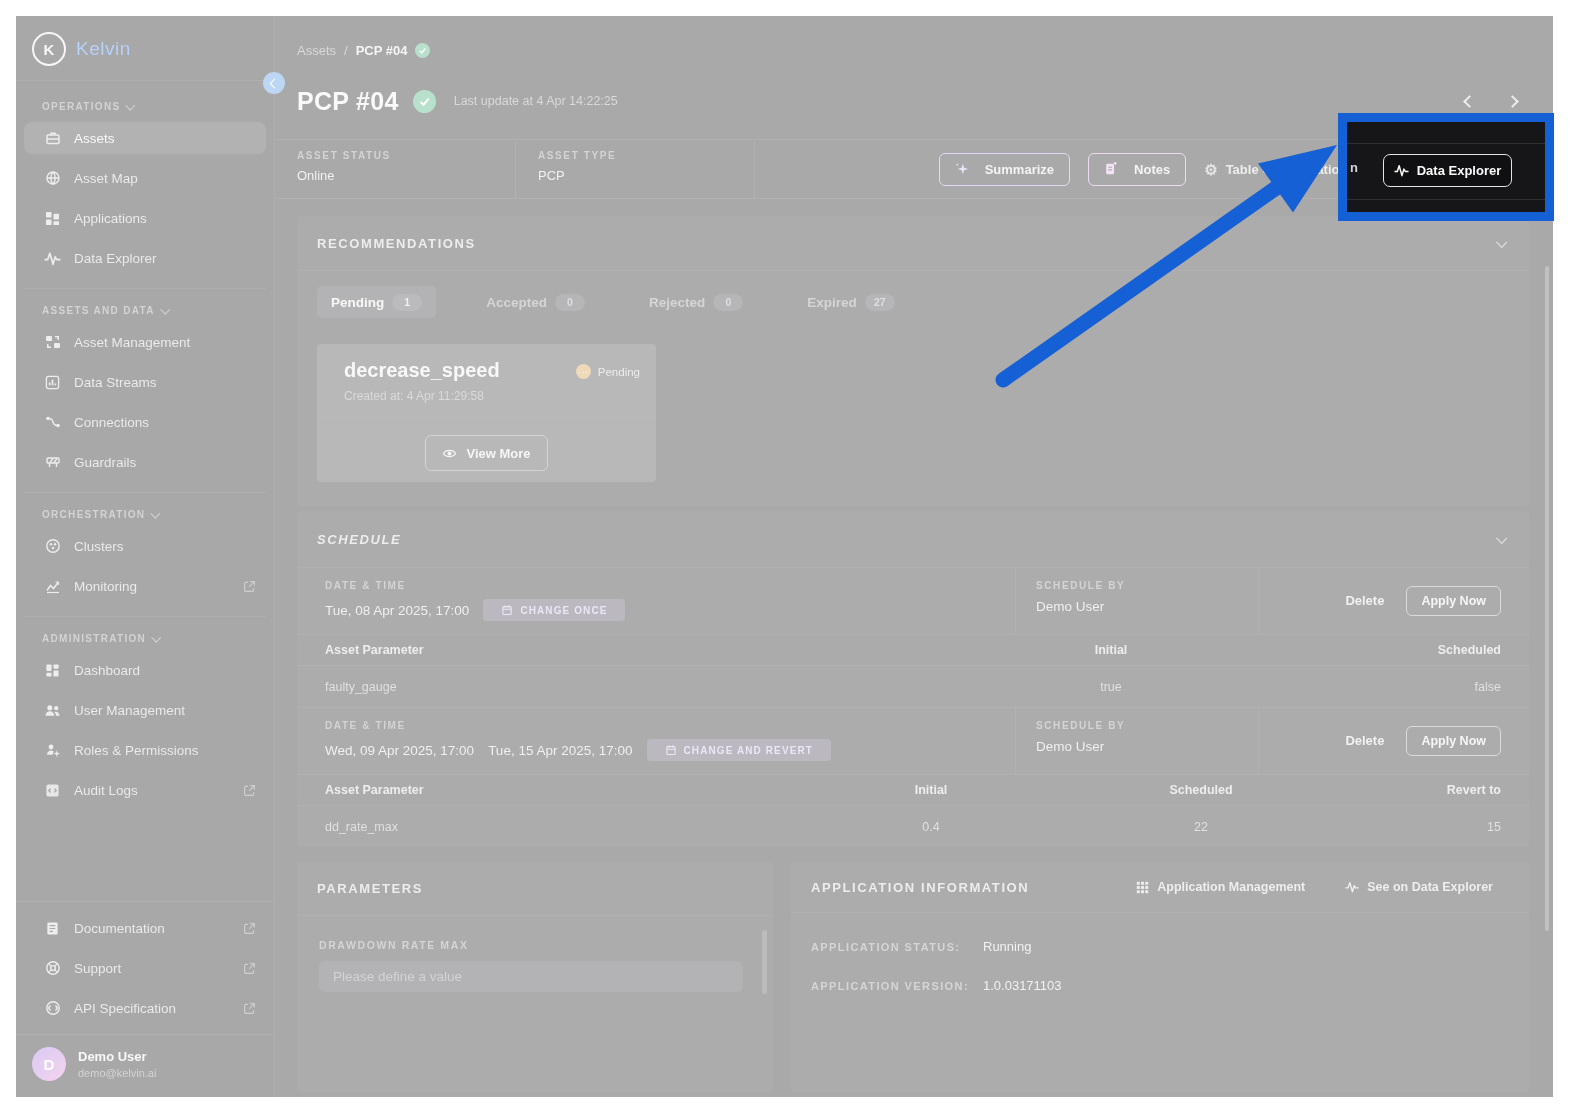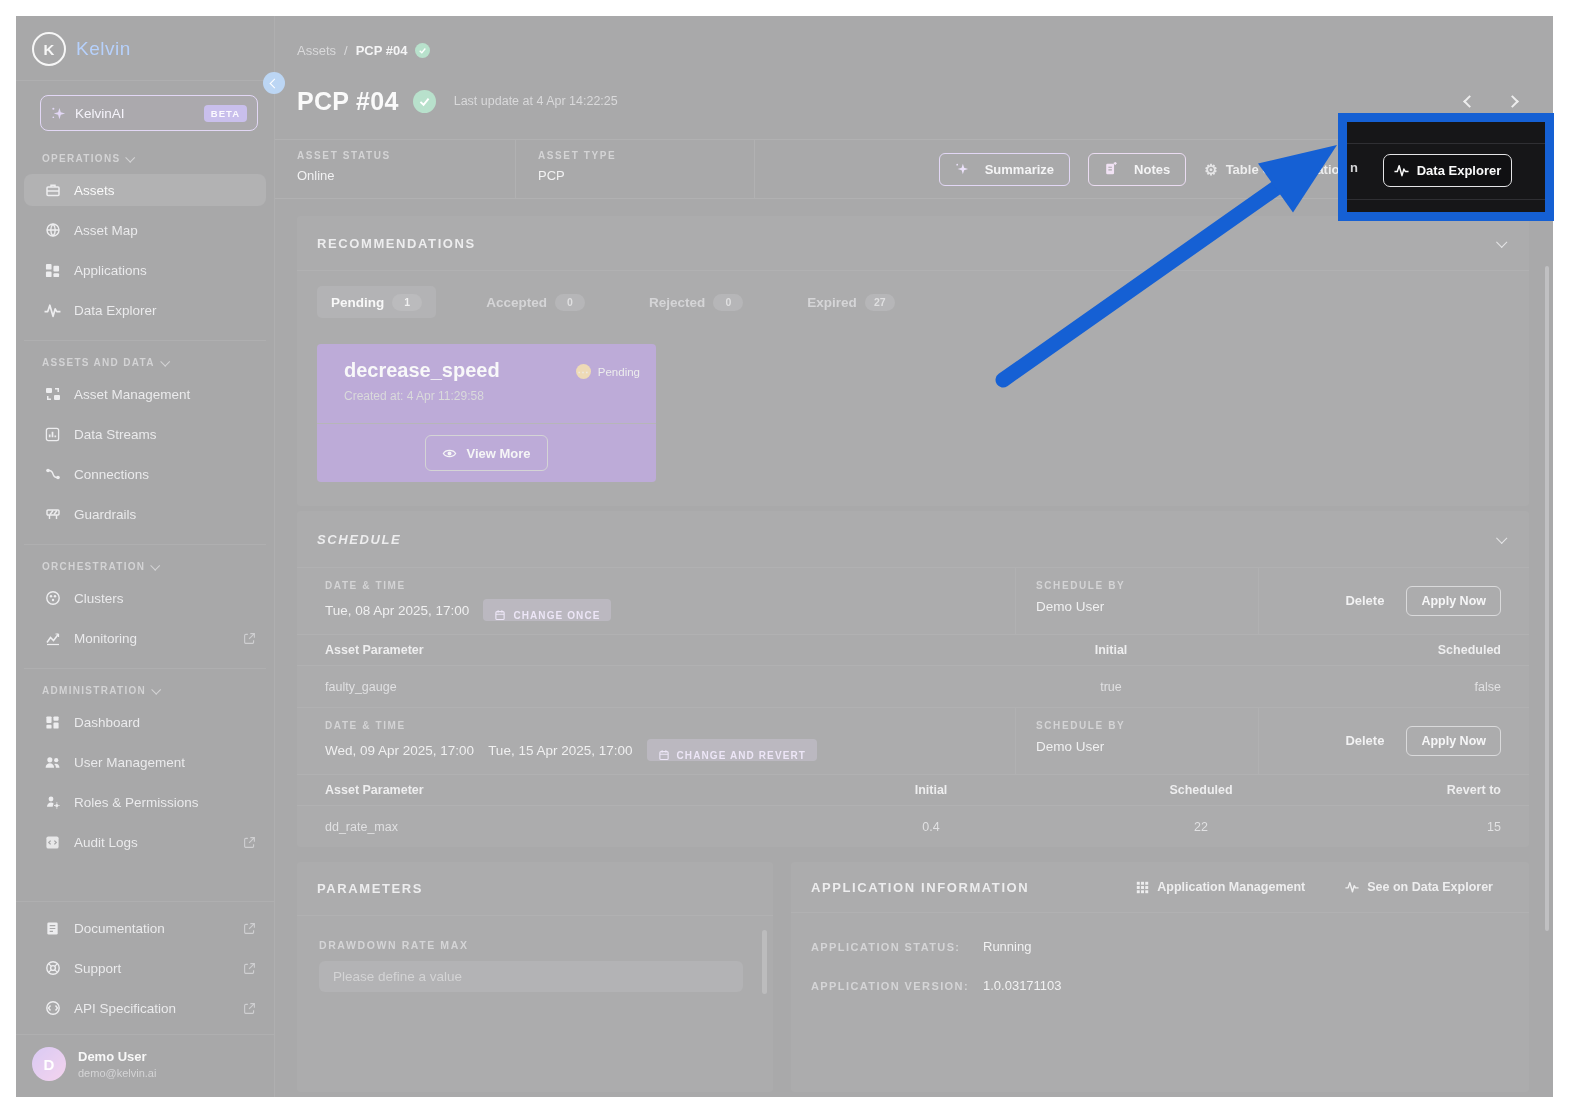--- a/index.html
+++ b/index.html
@@ -62,42 +62,42 @@
   .panel{background:#202023;border-radius:4px;}
   .panel-head{display:flex;align-items:center;padding:0 24px 0 20px;height:54px;border-bottom:1px solid #2c2c30;}
   .panel-title{color:#cfcfd2;font-size:13px;font-weight:bold;letter-spacing:1.6px;}
   .panel-head .chev{margin-left:auto;color:#b8b8bc;width:7px;height:7px;}
   
   .filters{display:flex;align-items:center;gap:36px;margin:15px 0 0 20px;height:32px;}
   .filter{display:flex;align-items:center;gap:8px;font-size:13.5px;font-weight:bold;color:#8e8e92;padding:0 14px;height:32px;border-radius:5px;}
   .filter.active{background:#323236;color:#ececec;}
   .f-count{background:#47474c;color:#d8d8da;font-size:10.5px;font-weight:bold;border-radius:9px;min-width:22px;height:17px;display:flex;align-items:center;justify-content:center;padding:0 4px;}
   .filter:not(.active) .f-count{background:#3a3a3f;color:#a8a8ac;}
-  .rec-card{margin:26px 0 24px 20px;width:339px;height:138px;background:#4c1d95;border-radius:4px;position:relative;}
+  .rec-card{margin:26px 0 24px 20px;width:339px;height:138px;background:#404040;border-radius:4px;position:relative;}
   .rc-top{padding:15px 16px 0 27px;display:flex;align-items:flex-start;}
   .rc-name{color:#ededee;font-size:20px;font-weight:bold;}
   .rc-status{margin-left:auto;display:flex;align-items:center;gap:7px;margin-top:5px;}
   .dot-pending{width:15px;height:15px;border-radius:50%;background:#d29a3a;color:#fff;font-size:8px;display:flex;align-items:center;justify-content:center;letter-spacing:.5px;}
   .rc-status span{color:#cfcfcf;font-size:11.5px;}
   .rc-created{color:#9a9a9e;font-size:12px;margin:7px 0 0 27px;}
   .rc-bottom{position:absolute;left:0;right:0;bottom:0;height:58px;border-top:1px solid #3a3a3e;display:flex;}
   .rc-la{width:201px;border-right:1px solid #3a3a3e;padding:9px 0 0 27px;}
   .rc-la-label{color:#8a8a8e;font-size:10px;font-weight:bold;letter-spacing:1.6px;}
   .rc-la-val{color:#d4d4d6;font-size:13px;margin-top:6px;}
   .rc-view{flex:1;display:flex;align-items:center;justify-content:center;}
   .view-btn{display:flex;align-items:center;gap:9px;border:1px solid #8a8a8e;border-radius:6px;height:34px;padding:0 16px;color:#e4e4e6;font-size:13px;font-weight:bold;}
   
   .sch-entry{display:grid;grid-template-columns:719px 243px 1fr;border-bottom:1px solid #2c2c30;}
   .sch-cell{padding:12px 0 13px 28px;border-right:1px solid #2c2c30;}
   .sch-cell:last-child{border-right:none;display:flex;align-items:center;justify-content:flex-end;gap:22px;padding-right:28px;}
   .sch-cell.mid{padding-left:20px;}
   .dt-label{color:#8a8a8e;font-size:10px;font-weight:bold;letter-spacing:1.6px;}
   .dt-row{display:flex;align-items:center;gap:14px;margin-top:8px;}
   .dt-val{color:#d8d8da;font-size:13.5px;}
-  .dt-badge{display:flex;align-items:flex-end;gap:7px;background:#474055;color:#cdbbe8;font-size:10px;font-weight:bold;letter-spacing:1.1px;border-radius:4px;height:22px;padding:0 11px;}
+  .dt-badge{display:flex;align-items:center;gap:7px;background:#474055;color:#cdbbe8;font-size:10px;font-weight:bold;letter-spacing:1.1px;border-radius:4px;height:22px;padding:0 18px;}
   .del-btn{color:#dcdcde;font-size:13px;font-weight:bold;}
   .apply-btn{border:1px solid #9a9a9e;border-radius:6px;height:28px;padding:0 14px;display:flex;align-items:center;color:#e6e6e8;font-size:12.5px;font-weight:bold;}
   .sch-thead{background:#1c1c1f;border-bottom:1px solid #2c2c30;height:30px;display:grid;align-items:center;color:#d2d2d4;font-size:12.5px;font-weight:bold;}
   .sch-trow{height:41px;display:grid;align-items:center;color:#aeaeb2;font-size:12.5px;border-bottom:1px solid #2c2c30;}
   .g3{grid-template-columns:1fr 300px 240px;padding:0 28px;}
   .g4{grid-template-columns:1fr 260px 280px 160px;padding:0 28px;}
   .tc{text-align:center;}
   .tr{text-align:right;}
   
   .bottom-row{display:flex;gap:18px;margin-top:15px;}
@@ -134,31 +134,20 @@
     <div class="sidebar">
       <div class="logo-row">
         <div class="logo-ring">K</div>
         <div class="brand">Kelvin</div>
       </div>
       <div class="side-div"></div>
       <div class="collapse-btn">
           <span class="chev left"></span>
         </div>
 
-      <div class="ai-btn">
-        <span class="ic" style="color:#b193e4;">
-          <svg width="15" height="15" viewBox="0 0 16 16">
-              <path d="M9 2 L10.4 6.6 15 8 10.4 9.4 9 14 7.6 9.4 3 8 7.6 6.6 Z" fill="currentColor"></path>
-              <circle cx="2.5" cy="3" r="1.1" fill="currentColor"></circle>
-              <circle cx="2.5" cy="12" r="0.9" fill="currentColor"></circle>
-            </svg>
-        </span>
-        <span>KelvinAI</span>
-        <span class="ai-badge">BETA</span>
-      </div>
 
       <div class="nav">
         <div class="s-label">
             <span>OPERATIONS</span>
             <span class="chev down"></span>
           </div>
         <div class="s-item active">
           <span class="nic">
               <svg width="16" height="16" viewBox="0 0 16 16" fill="none" stroke="currentColor" stroke-width="1.5">
                 <rect x="2" y="5" width="12" height="8.5" rx="1"></rect>

